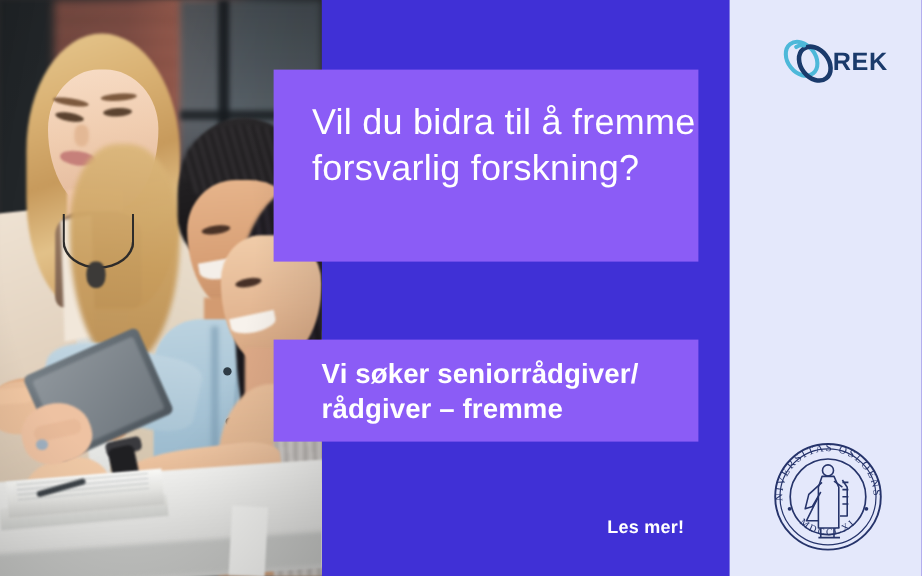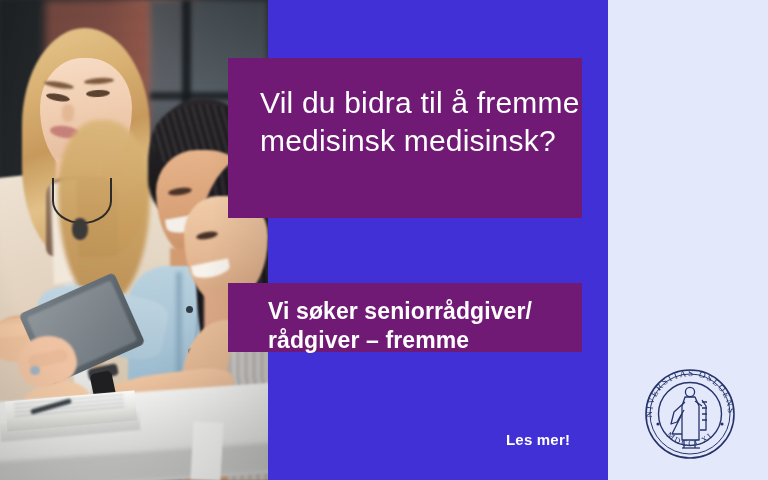--- a/index.html
+++ b/index.html
@@ -465,21 +465,21 @@
     filter: blur(1px);
   }
   .photo-vig {
     left: 0; top: 0; width: 268px; height: 480px;
     background: radial-gradient(ellipse at 40% 42%, rgba(0,0,0,0) 46%, rgba(0,0,0,.18) 100%);
   }
 
   
   .card {
     position: absolute;
-    background: #701a75;
+    background: #8b5cf6;
     box-sizing: border-box;
   }
   .card-headline {
     left: 228px;
     top: 58px;
     width: 354px;
     height: 160px;
     padding: 26px 28px 0 32px;
   }
   .card-headline .line {
@@ -487,21 +487,21 @@
     font-size: 30px;
     line-height: 38px;
     font-weight: 400;
     letter-spacing: .2px;
     white-space: nowrap;
   }
   .card-role {
     left: 228px;
     top: 283px;
     width: 354px;
-    height: 69px;
+    height: 85px;
     padding: 14px 22px 0 40px;
   }
   .card-role .line {
     color: #ffffff;
     font-size: 23px;
     line-height: 29px;
     font-weight: 700;
     letter-spacing: .1px;
     white-space: nowrap;
   }
@@ -610,32 +610,42 @@
     <div class="ph book"></div>
     <div class="ph book-lines"></div>
     <div class="ph pen"></div>
     <div class="ph paper-r"></div>
 
     <div class="ph photo-vig"></div>
   </div>
 
   <div class="card card-headline">
     <div class="line">Vil du bidra til å fremme</div>
-    <div class="line">medisinsk medisinsk?</div>
+    <div class="line">forsvarlig forskning?</div>
   </div>
 
   <div class="card card-role">
     <div class="line">Vi søker seniorrådgiver/</div>
     <div class="line">rådgiver – fremme</div>
   </div>
 
   <div class="cta">Les mer!</div>
 
   <div class="right-panel"></div>
 
+  <div class="rek-logo">
+    <svg viewBox="0 0 94 44" width="94" height="44" aria-hidden="true">
+      <g>
+        <ellipse cx="18" cy="21" rx="11.5" ry="15.5" transform="rotate(-38 18 21)" fill="none" stroke="#4db8d9" stroke-width="3.4"></ellipse>
+        <ellipse cx="29" cy="25" rx="11.5" ry="15.5" transform="rotate(-38 29 25)" fill="none" stroke="#1a3a6b" stroke-width="3.8"></ellipse>
+        <path d="M20.5 10.5 A11.5 15.5 0 0 1 26.5 13.5" transform="rotate(-38 18 21)" fill="none" stroke="#4db8d9" stroke-width="3.4" stroke-linecap="round"></path>
+      </g>
+      <text x="44" y="30" font-family="Liberation Sans, sans-serif" font-size="21" font-weight="700" letter-spacing="0.5" fill="#1a3a6b">REK</text>
+    </svg>
+  </div>
 
   <div class="uio-seal">
     <svg viewBox="0 0 104 104" width="104" height="104" aria-hidden="true">
       <defs>
         <path id="arcTop" d="M 14 52 A 38 38 0 0 1 90 52"></path>
         <path id="arcBot" d="M 20 52 A 32 32 0 0 0 84 52"></path>
       </defs>
       <circle cx="52" cy="52" r="44" fill="none" stroke="#26346b" stroke-width="1.6"></circle>
       <circle cx="52" cy="52" r="40" fill="none" stroke="#26346b" stroke-width="1"></circle>
       <circle cx="52" cy="52" r="31.5" fill="none" stroke="#26346b" stroke-width="1.4"></circle>

